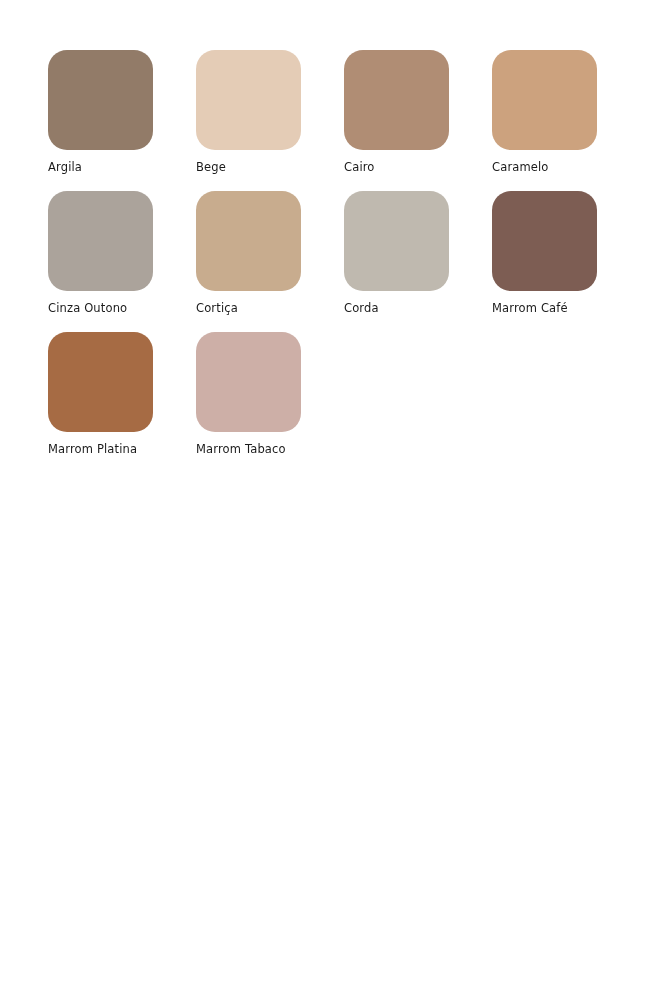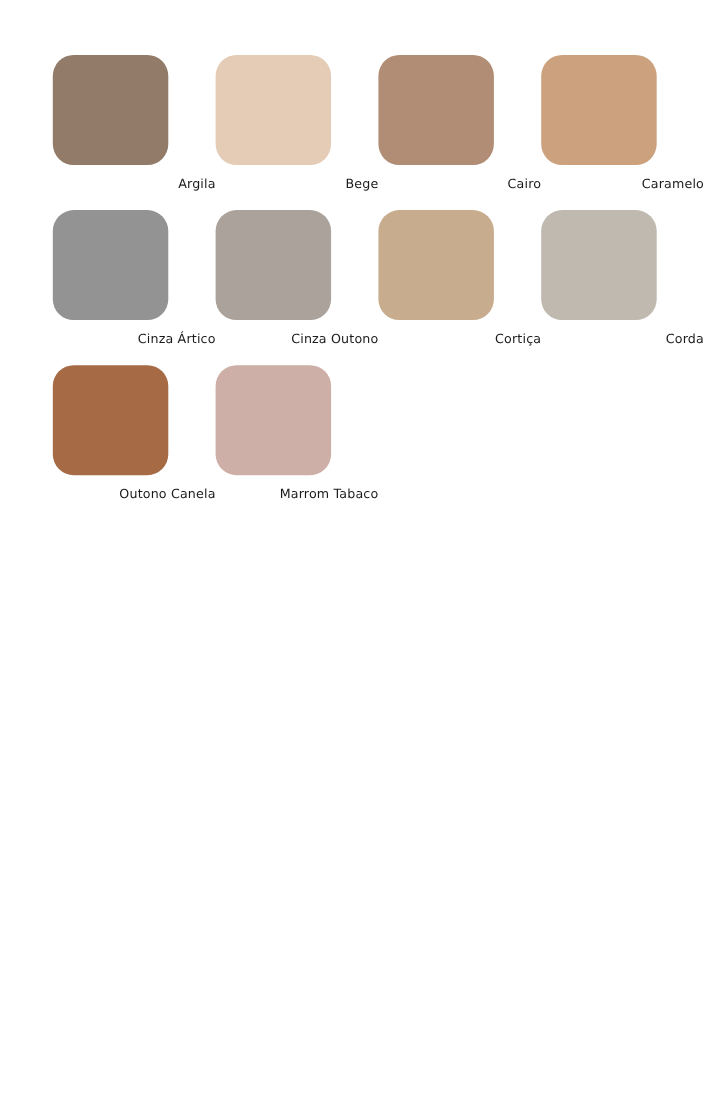--- a/index.html
+++ b/index.html
@@ -44,21 +44,20 @@
     display: block;
   }
   .swatch-label {
     margin-top: 11px;
     font-size: 11.5px;
     line-height: 13px;
     color: #1b1b1b;
     letter-spacing: 0.15px;
     white-space: nowrap;
     font-family: "DejaVu Sans", "Liberation Sans", sans-serif;
-    text-align: right;
   }
 </style>
 </head>
 <body style="background: rgb(255, 255, 255);">
 
 <div class="palette">
   <div class="swatch-grid" id="swatch-grid">
       <div class="swatch-cell">
         <div class="swatch-chip" style="background: rgb(146, 123, 104);"></div>
         <div class="swatch-label">Argila</div>
@@ -69,37 +68,37 @@
       </div>
       <div class="swatch-cell">
         <div class="swatch-chip" style="background: rgb(176, 141, 116);"></div>
         <div class="swatch-label">Cairo</div>
       </div>
       <div class="swatch-cell">
         <div class="swatch-chip" style="background: rgb(204, 162, 126);"></div>
         <div class="swatch-label">Caramelo</div>
       </div>
       <div class="swatch-cell">
-        <div class="swatch-chip" style="background: rgb(147, 147, 148);"></div>
-        <div class="swatch-label">Cinza Ártico</div>
-      </div>
-      <div class="swatch-cell">
         <div class="swatch-chip" style="background: rgb(171, 163, 155);"></div>
         <div class="swatch-label">Cinza Outono</div>
       </div>
       <div class="swatch-cell">
         <div class="swatch-chip" style="background: rgb(200, 172, 142);"></div>
         <div class="swatch-label">Cortiça</div>
       </div>
       <div class="swatch-cell">
         <div class="swatch-chip" style="background: rgb(191, 185, 175);"></div>
         <div class="swatch-label">Corda</div>
       </div>
       <div class="swatch-cell">
+        <div class="swatch-chip" style="background: rgb(125, 93, 83);"></div>
+        <div class="swatch-label">Marrom Café</div>
+      </div>
+      <div class="swatch-cell">
         <div class="swatch-chip" style="background: rgb(166, 107, 68);"></div>
-        <div class="swatch-label">Outono Canela</div>
+        <div class="swatch-label">Marrom Platina</div>
       </div>
       <div class="swatch-cell">
         <div class="swatch-chip" style="background: rgb(205, 175, 167);"></div>
         <div class="swatch-label">Marrom Tabaco</div>
       </div>
     </div>
 </div>
 
 </body></html>

